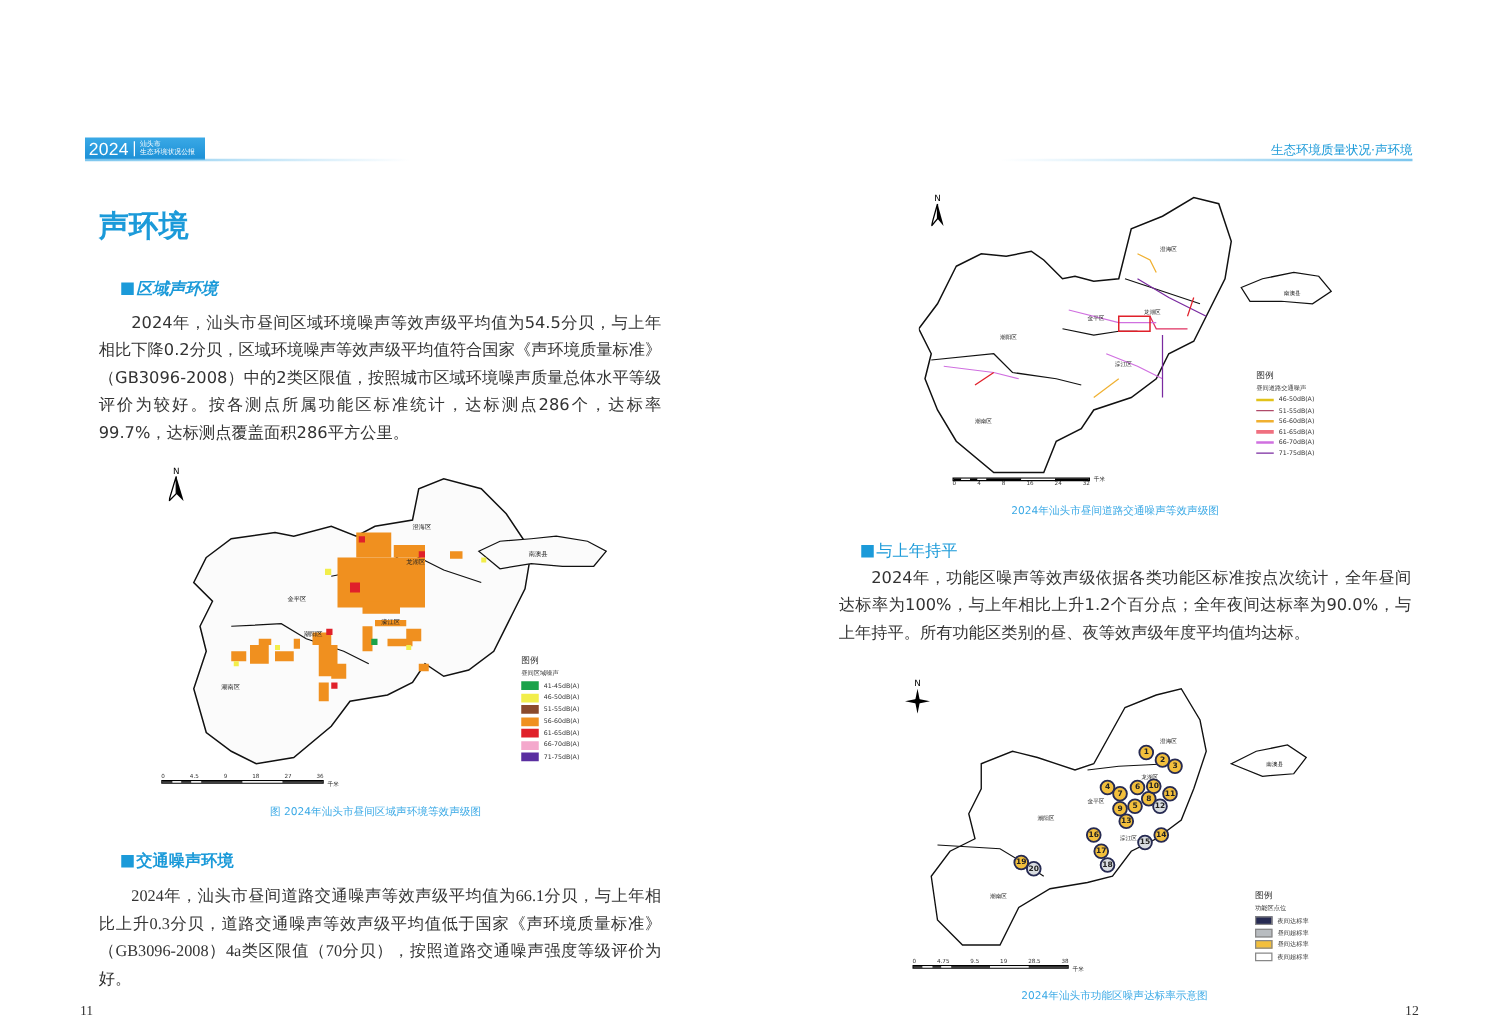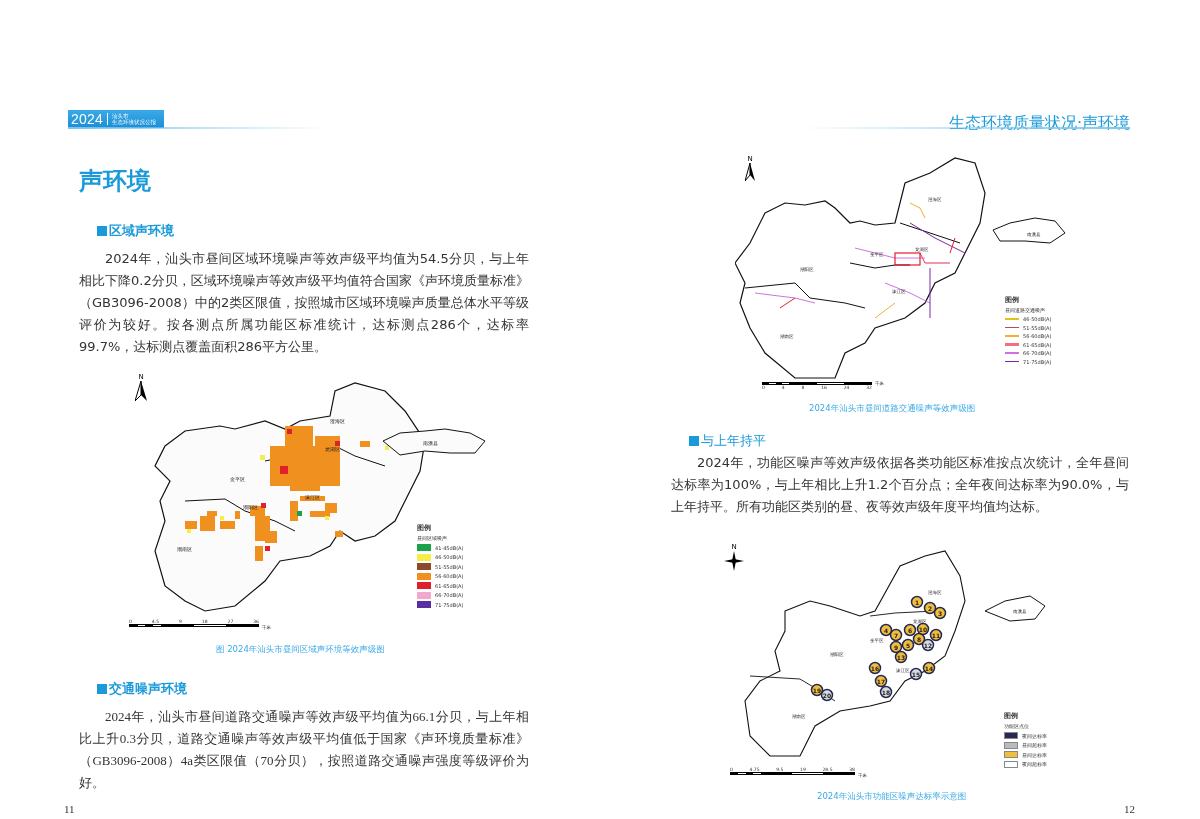--- a/index.html
+++ b/index.html
@@ -11,36 +11,36 @@
   .page-right { left: 600px; }
 
   
   .hdr-badge { position: absolute; left: 68px; top: 69px; height: 18px; width: 96px;
     background: linear-gradient(#3aa9e6, #1b8fd6); display: flex; align-items: center; padding-left: 3px; }
   .hdr-year { color: #fff; font-size: 14px; font-family: "Liberation Sans", sans-serif; letter-spacing: 0.2px; }
   .hdr-sep { width: 1px; height: 12px; background: #fff; margin: 0 4px; }
   .hdr-sub { color: #fff; font-size: 5.5px; line-height: 6.5px; }
   .hdr-line-left { position: absolute; left: 68px; top: 86px; width: 260px; height: 2px;
     background: linear-gradient(to right, #7cc6ee, rgba(255,255,255,0)); }
-  .hdr-right-text { position: absolute; right: 70px; top: 72px; color: #1b9ad9; font-size: 16px; }
+  .hdr-right-text { position: absolute; right: 70px; top: 72px; color: #1b9ad9; font-size: 10px; }
   .hdr-line-right { position: absolute; right: 70px; top: 86px; width: 330px; height: 2px;
     background: linear-gradient(to left, #7cc6ee, rgba(255,255,255,0)); }
 
   .page-title { position: absolute; left: 79px; top: 124px; font-size: 24px; font-weight: bold; color: #1b9ad9; }
   .sec-title { position: absolute; font-size: 13px; font-weight: bold; color: #1b9ad9; display: flex; align-items: center; }
   .sec-square { width: 10px; height: 10px; background: #1b9ad9; margin-right: 2px; }
   .para { position: absolute; font-size: 13px; line-height: 22px; color: #333; text-align: justify; text-indent: 2em; }
 
   .caption { position: absolute; font-size: 8.5px; color: #3aa9e6; }
   .page-num { position: absolute; top: 762px; font-size: 11px; font-family: "Liberation Serif", serif; color: #333; }
 
   
   .map { position: absolute; }
   .legend { position: absolute; font-size: 5px; color: #333; }
-  .legend-title { font-size: 7px; font-weight: bold; margin-bottom: 2px; }
+  .legend-title { font-size: 7px; font-weight: normal; margin-bottom: 2px; }
   .legend-sub { font-size: 5px; margin-bottom: 3px; }
   .legend-row { display: flex; align-items: center; margin-bottom: 2.5px; }
   .sw-box { width: 14px; height: 7px; margin-right: 4px; }
   .sw-line { width: 14px; height: 1.5px; margin-right: 4px; }
   .scale { position: absolute; }
   .scale-labels { display: flex; justify-content: space-between; font-size: 4.5px; color: #333; }
   .scale-bar { display: flex; height: 3px; border: 0.5px solid #000; }
   .scale-bar div { height: 100%; }
   .compass { position: absolute; font-size: 7px; color: #000; text-align: center; }
   .dist-label { position: absolute; font-size: 4.5px; color: #222; }
@@ -54,21 +54,21 @@
     <span class="hdr-sep"></span>
     <span class="hdr-sub">
       <span>汕头市</span><br>
       <span>生态环境状况公报</span>
     </span>
   </div>
   <div class="hdr-line-left"></div>
 
   <div class="page-title">声环境</div>
 
-  <div class="sec-title" style="left:97px; top:181px;">
+  <div class="sec-title" style="left:97px; top:181px;font-style:italic;">
     <span class="sec-square"></span>
     <span>区域声环境</span>
   </div>
   <div class="para" style="left:79px; top:207px; width:450px;">2024年，汕头市昼间区域环境噪声等效声级平均值为54.5分贝，与上年相比下降0.2分贝，区域环境噪声等效声级平均值符合国家《声环境质量标准》（GB3096-2008）中的2类区限值，按照城市区域环境噪声质量总体水平等级评价为较好。按各测点所属功能区标准统计，达标测点286个，达标率99.7%，达标测点覆盖面积286平方公里。</div>
 
   <div class="map" style="left:125px; top:330px; width:370px; height:260px;">
     <div class="compass" style="left:10px; top:2px;">
       <div>N</div>
       <svg width="12" height="20" viewBox="0 0 12 20">
           <polygon points="6,0 12,20 6,14" fill="#000"></polygon>

